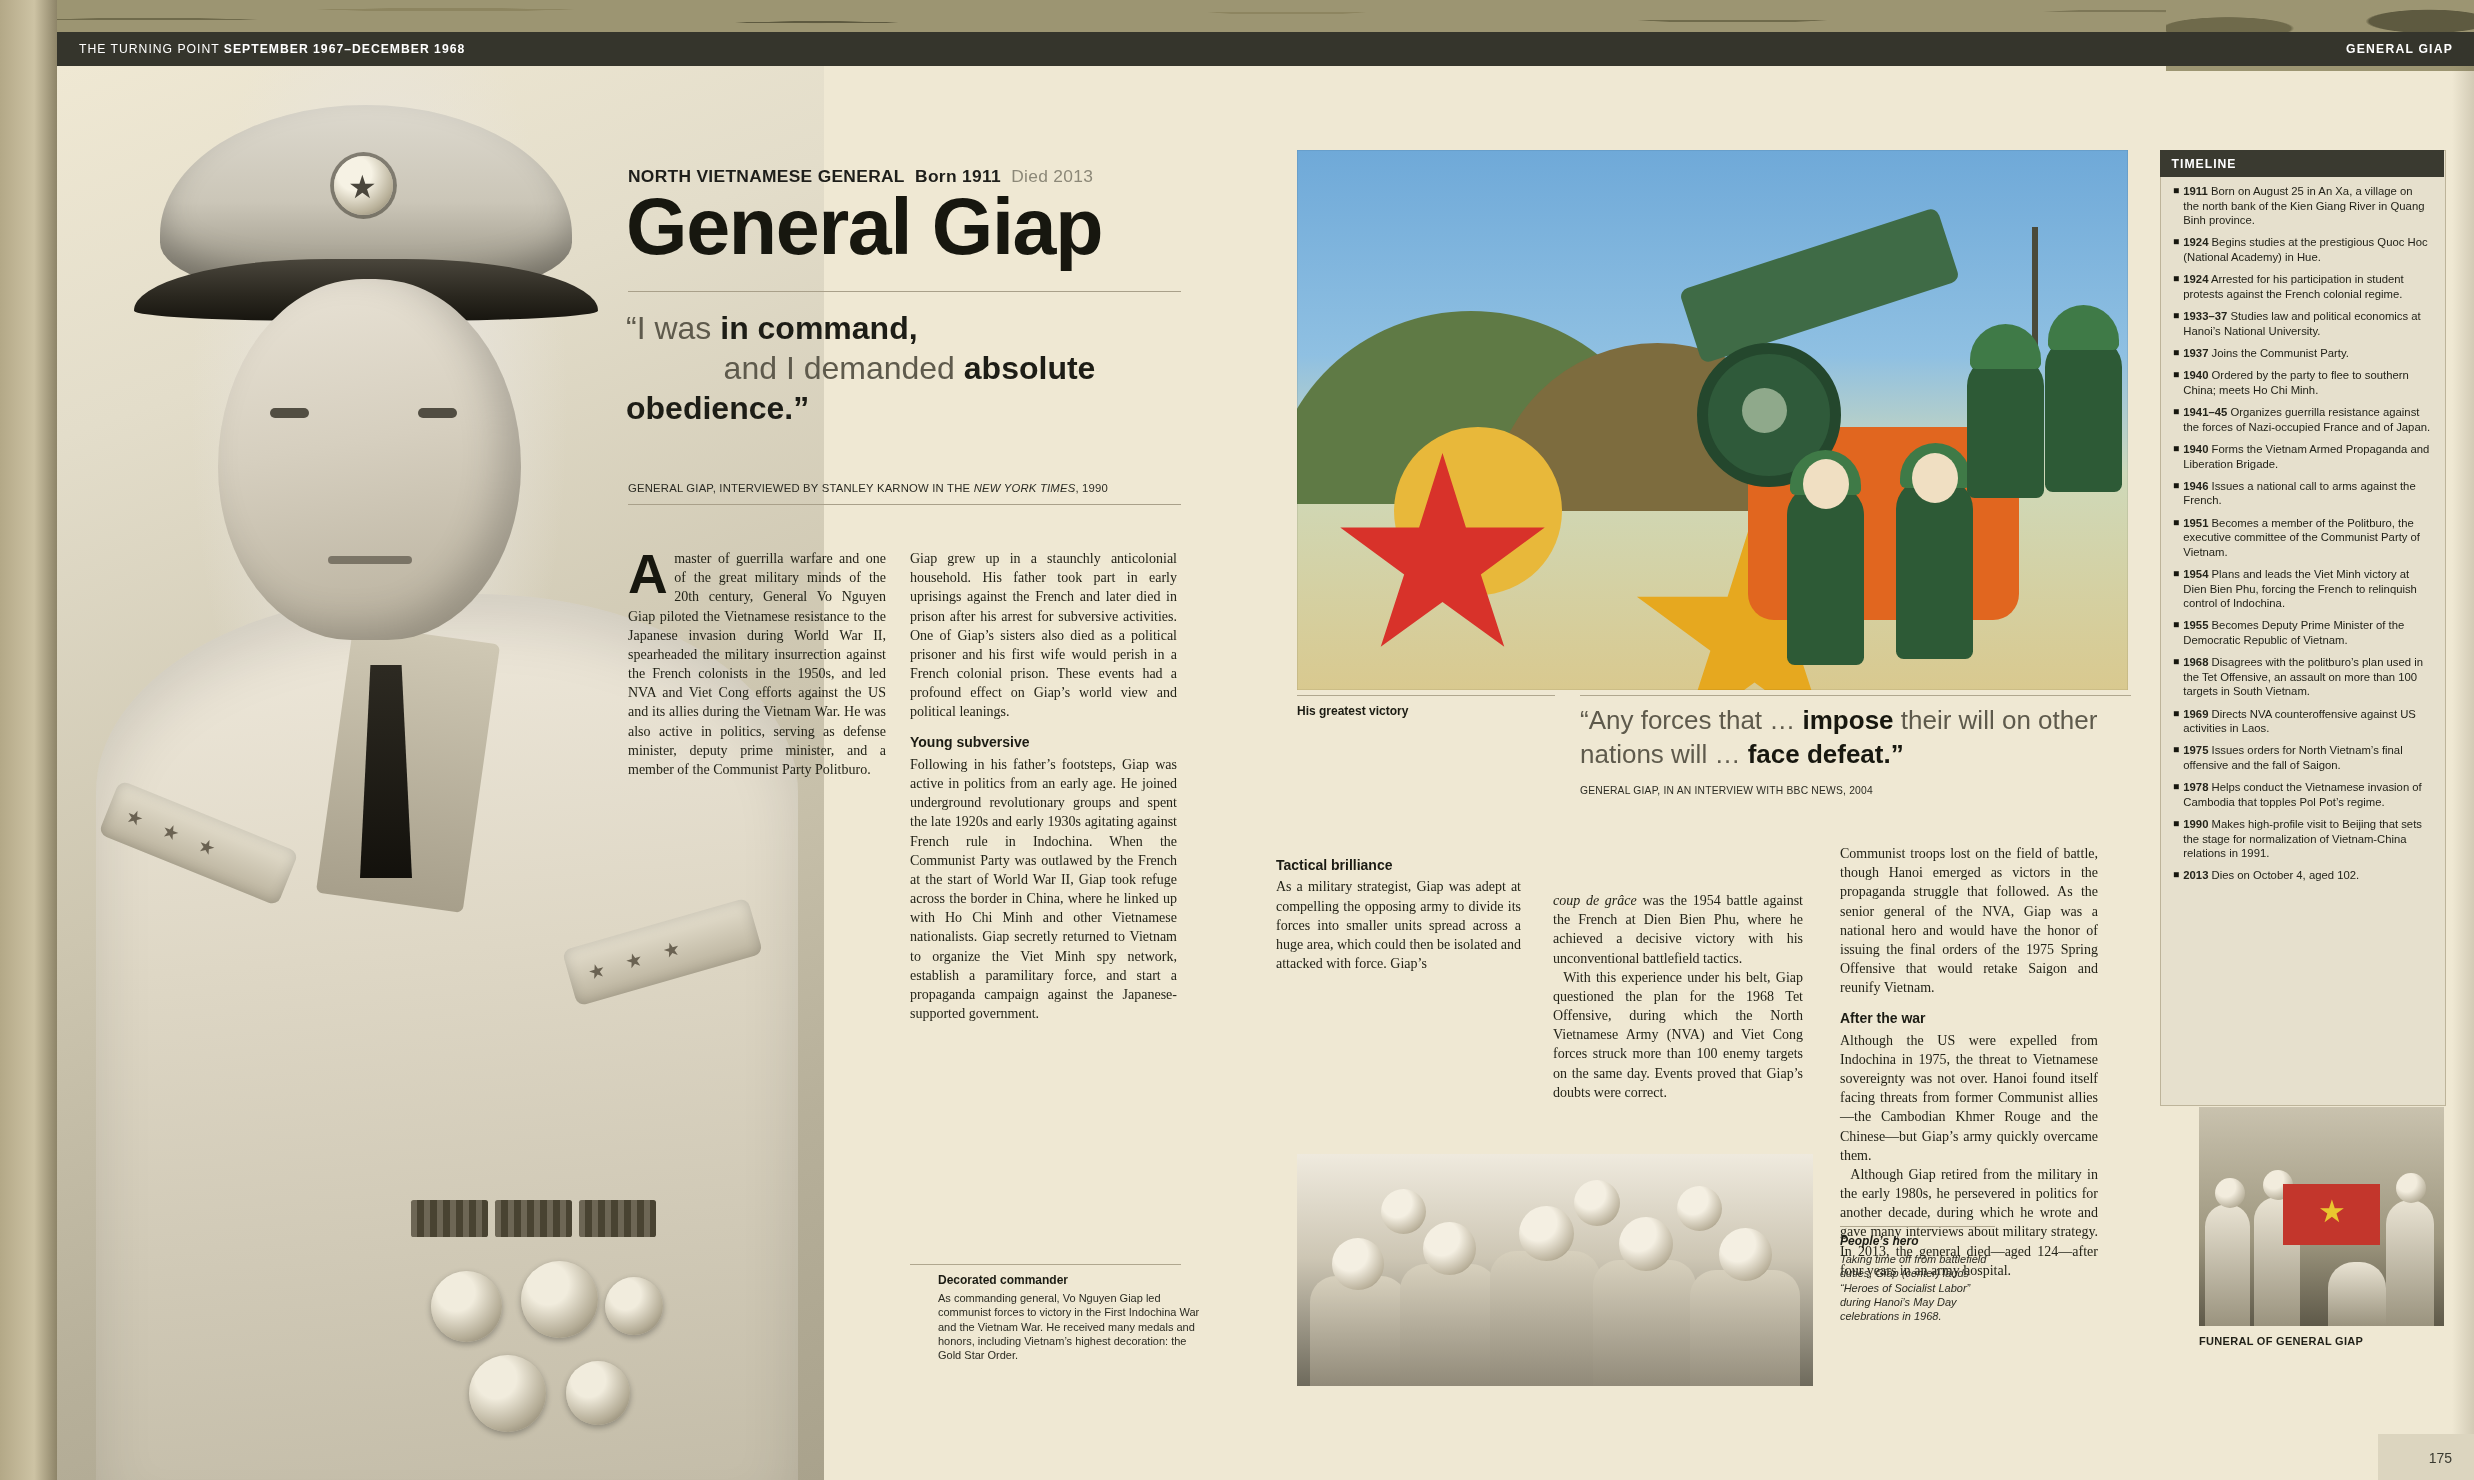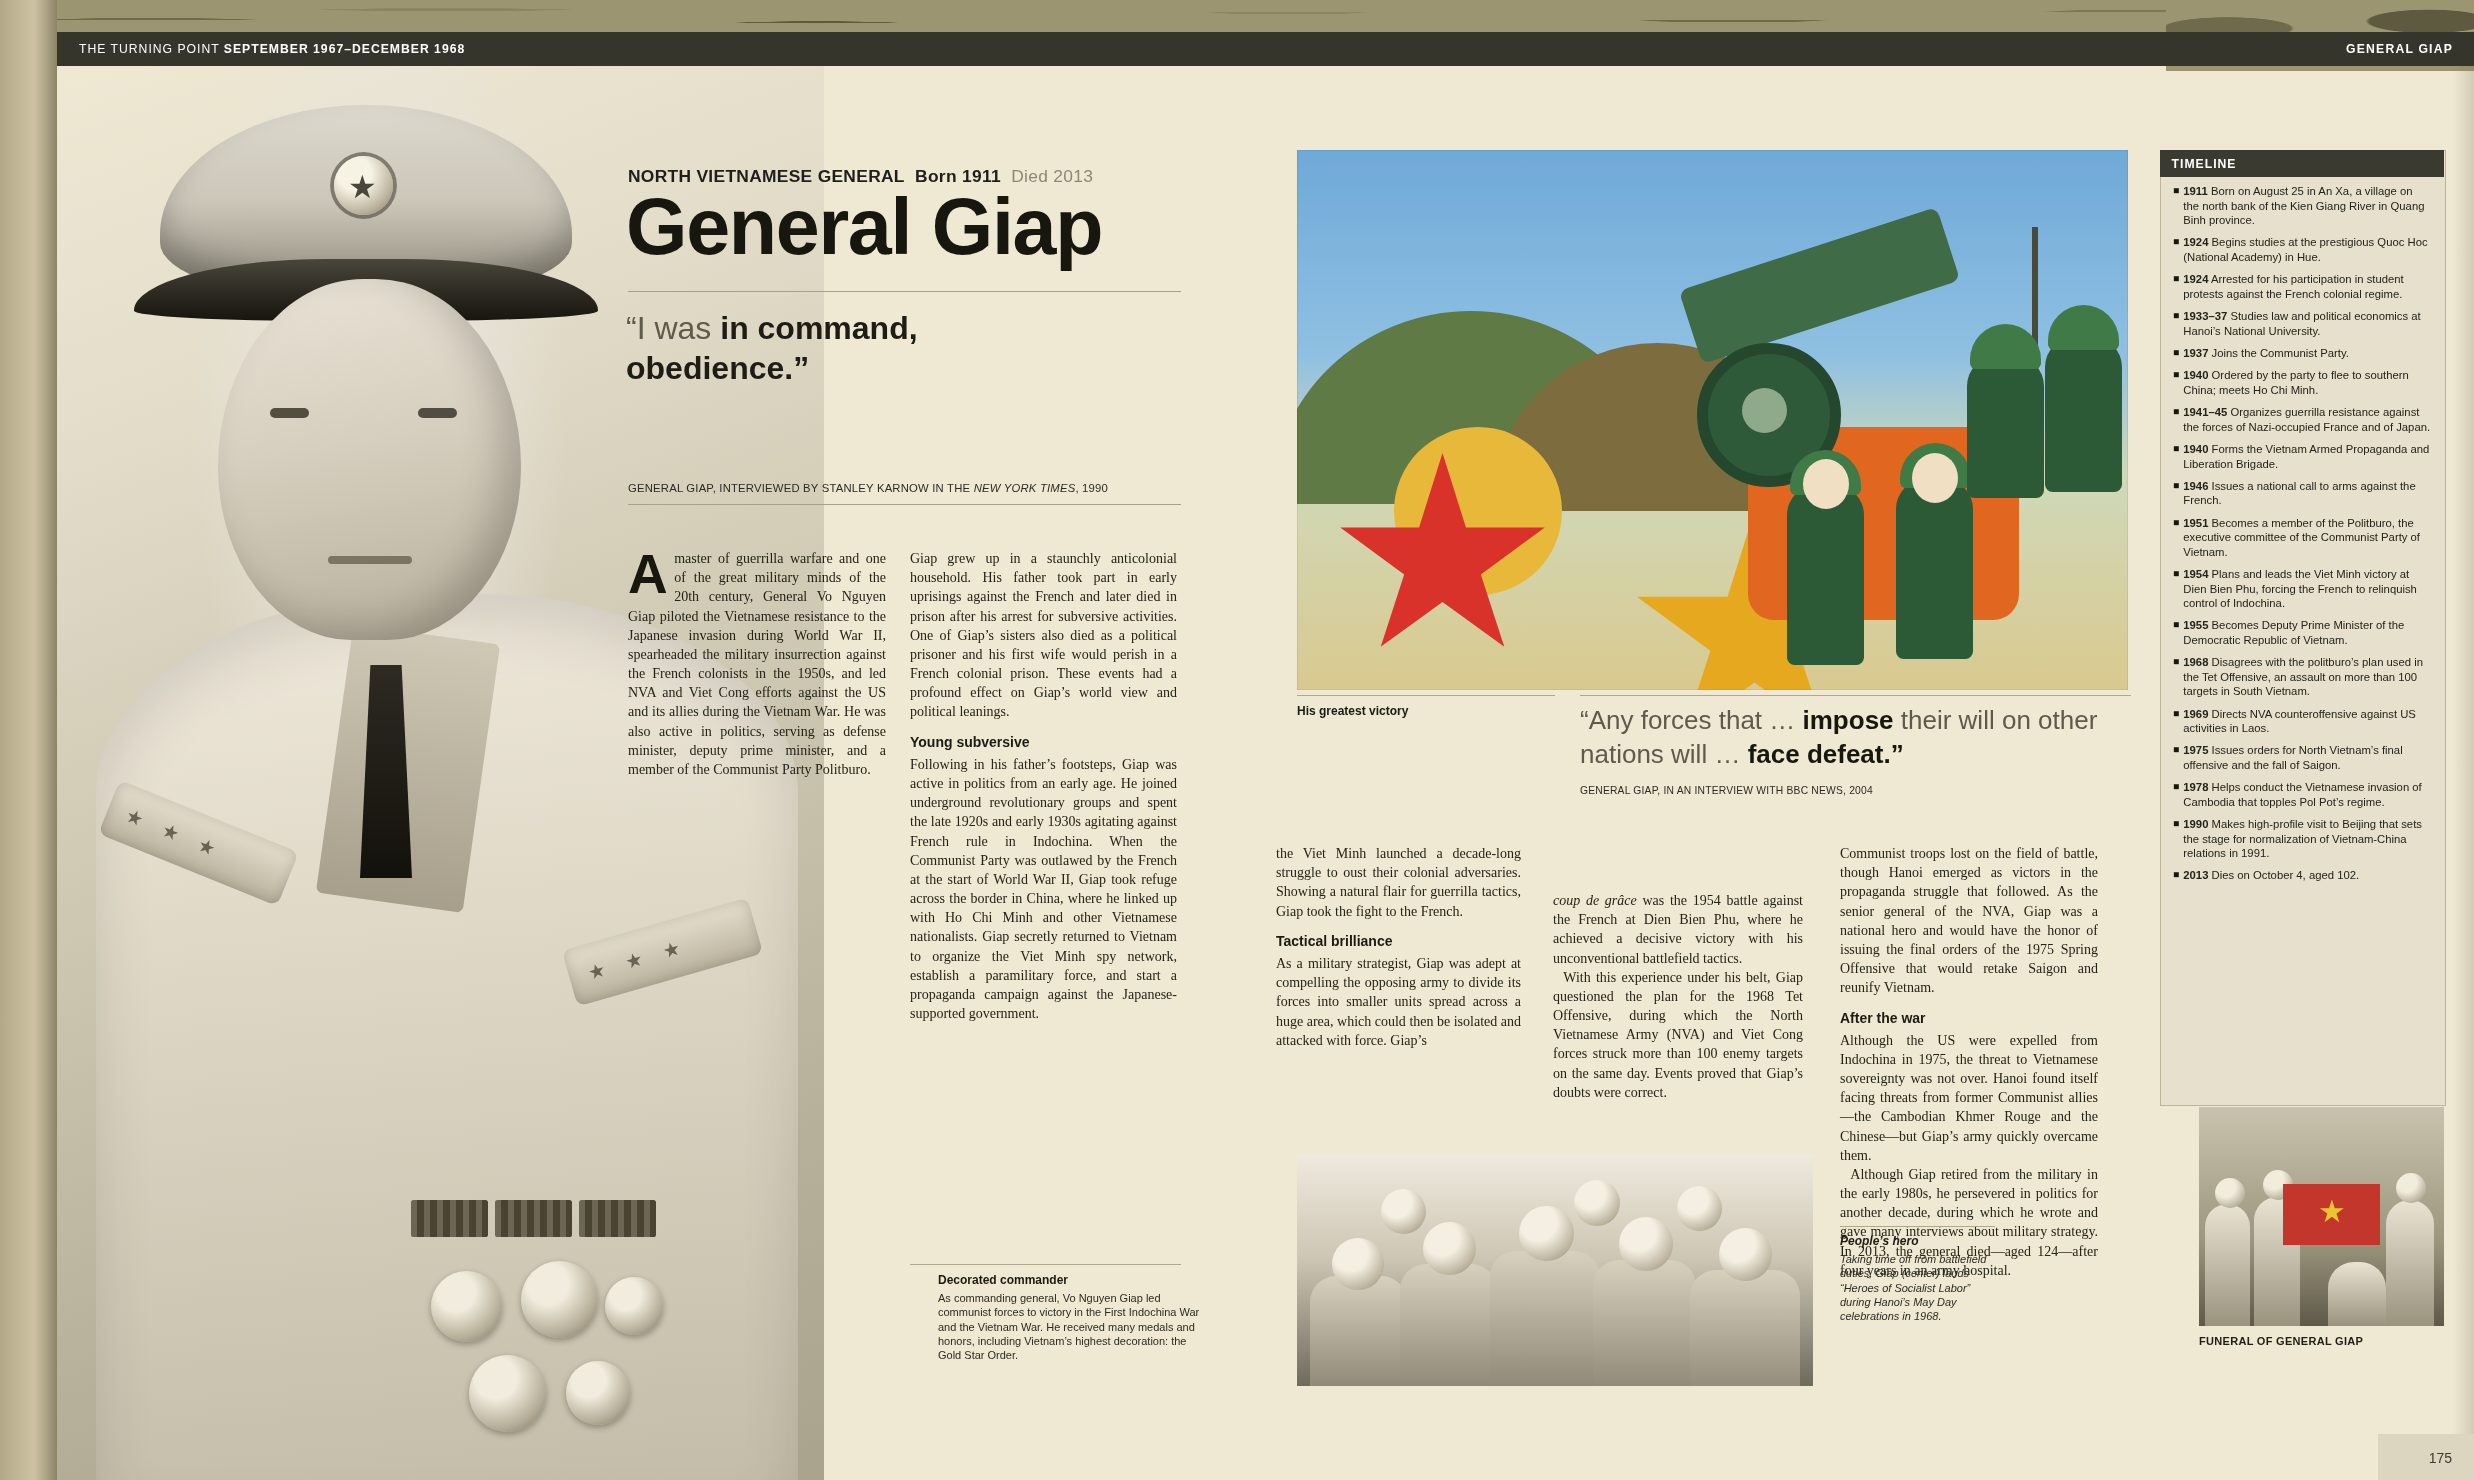--- a/index.html
+++ b/index.html
@@ -331,20 +331,21 @@
   </div>
 
   <div class="kicker">
     <span class="k1">NORTH VIETNAMESE GENERAL</span>&nbsp;&nbsp;<span class="k2">Born 1911</span>&nbsp;&nbsp;<span class="k3">Died 2013</span>
   </div>
   <div class="headline">General Giap</div>
   <div class="rule"></div>
 
   <div class="pullquote">
     <span>“I was </span><b>in command,</b>
+    <span class="line2"><span>and I demanded </span><b>absolute</b></span>
     <span class="line3"><b>obedience.”</b></span>
   </div>
 
   <div class="quote-credit">
     <span>GENERAL GIAP, INTERVIEWED BY STANLEY KARNOW IN THE </span><i>NEW YORK TIMES</i><span>, 1990</span>
   </div>
   <div class="credit-rule"></div>
 
   <div class="col" id="col1">
     <p class="dropcap">A master of guerrilla warfare and one of the great military minds of the 20th century, General Vo Nguyen Giap piloted the Vietnamese resistance to the Japanese invasion during World War II, spearheaded the military insurrection against the French colonists in the 1950s, and led NVA and Viet Cong efforts against the US and its allies during the Vietnam War. He was also active in politics, serving as defense minister, deputy prime minister, and a member of the Communist Party Politburo.</p>
@@ -356,21 +357,20 @@
     <p>Following in his father’s footsteps, Giap was active in politics from an early age. He joined underground revolutionary groups and spent the late 1920s and early 1930s agitating against French rule in Indochina. When the Communist Party was outlawed by the French at the start of World War II, Giap took refuge across the border in China, where he linked up with Ho Chi Minh and other Vietnamese nationalists. Giap secretly returned to Vietnam to organize the Viet Minh spy network, establish a paramilitary force, and start a propaganda campaign against the Japanese-supported government.</p>
   </div>
 
   <div class="cap-rule" id="cap-decorated-rule"></div>
   <div class="cap-block" id="cap-decorated">
     <div class="cap-title">Decorated commander</div>
     <div>As commanding general, Vo Nguyen Giap led communist forces to victory in the First Indochina War and the Vietnam War. He received many medals and honors, including Vietnam’s highest decoration: the Gold Star Order.</div>
   </div>
 
   <div class="col" id="col3">
-    <p>the Viet Minh launched a decade-long struggle to oust their colonial adversaries. Showing a natural flair for guerrilla tactics, Giap took the fight to the French.</p>
     <div class="subhead">Tactical brilliance</div>
     <p>As a military strategist, Giap was adept at compelling the opposing army to divide its forces into smaller units spread across a huge area, which could then be isolated and attacked with force. Giap’s</p>
   </div>
 
   <div class="col" id="col4">
     <p><i>coup de grâce</i><span> was the 1954 battle against the French at Dien Bien Phu, where he achieved a decisive victory with his unconventional battlefield tactics.</span></p>
     <p>With this experience under his belt, Giap questioned the plan for the 1968 Tet Offensive, during which the North Vietnamese Army (NVA) and Viet Cong forces struck more than 100 enemy targets on the same day. Events proved that Giap’s doubts were correct.</p>
   </div>
 
   <div class="col" id="col5">

